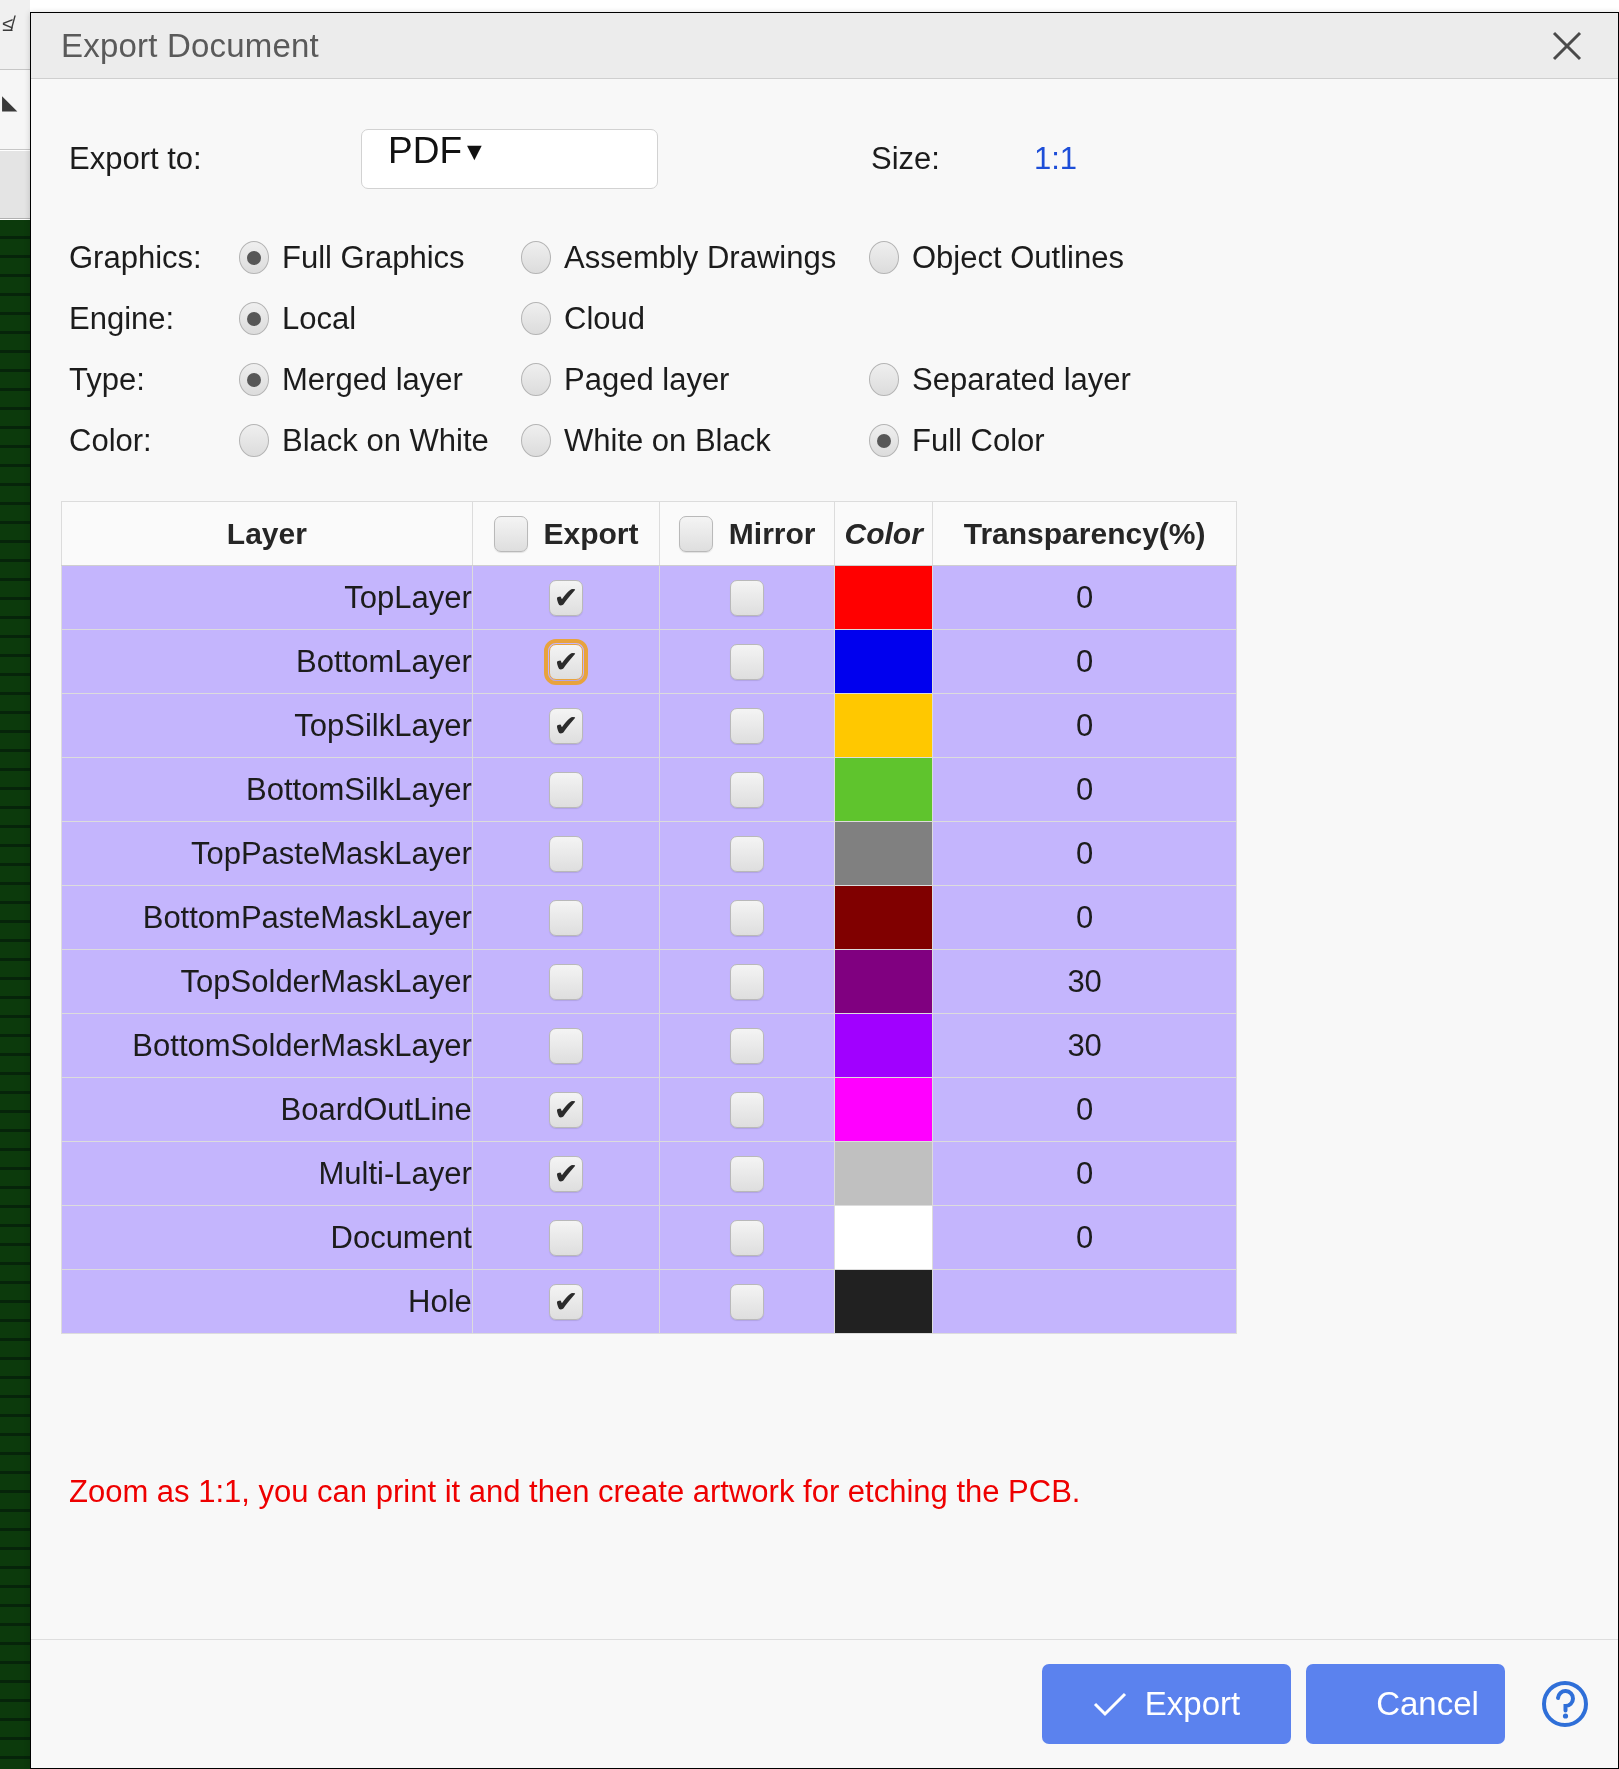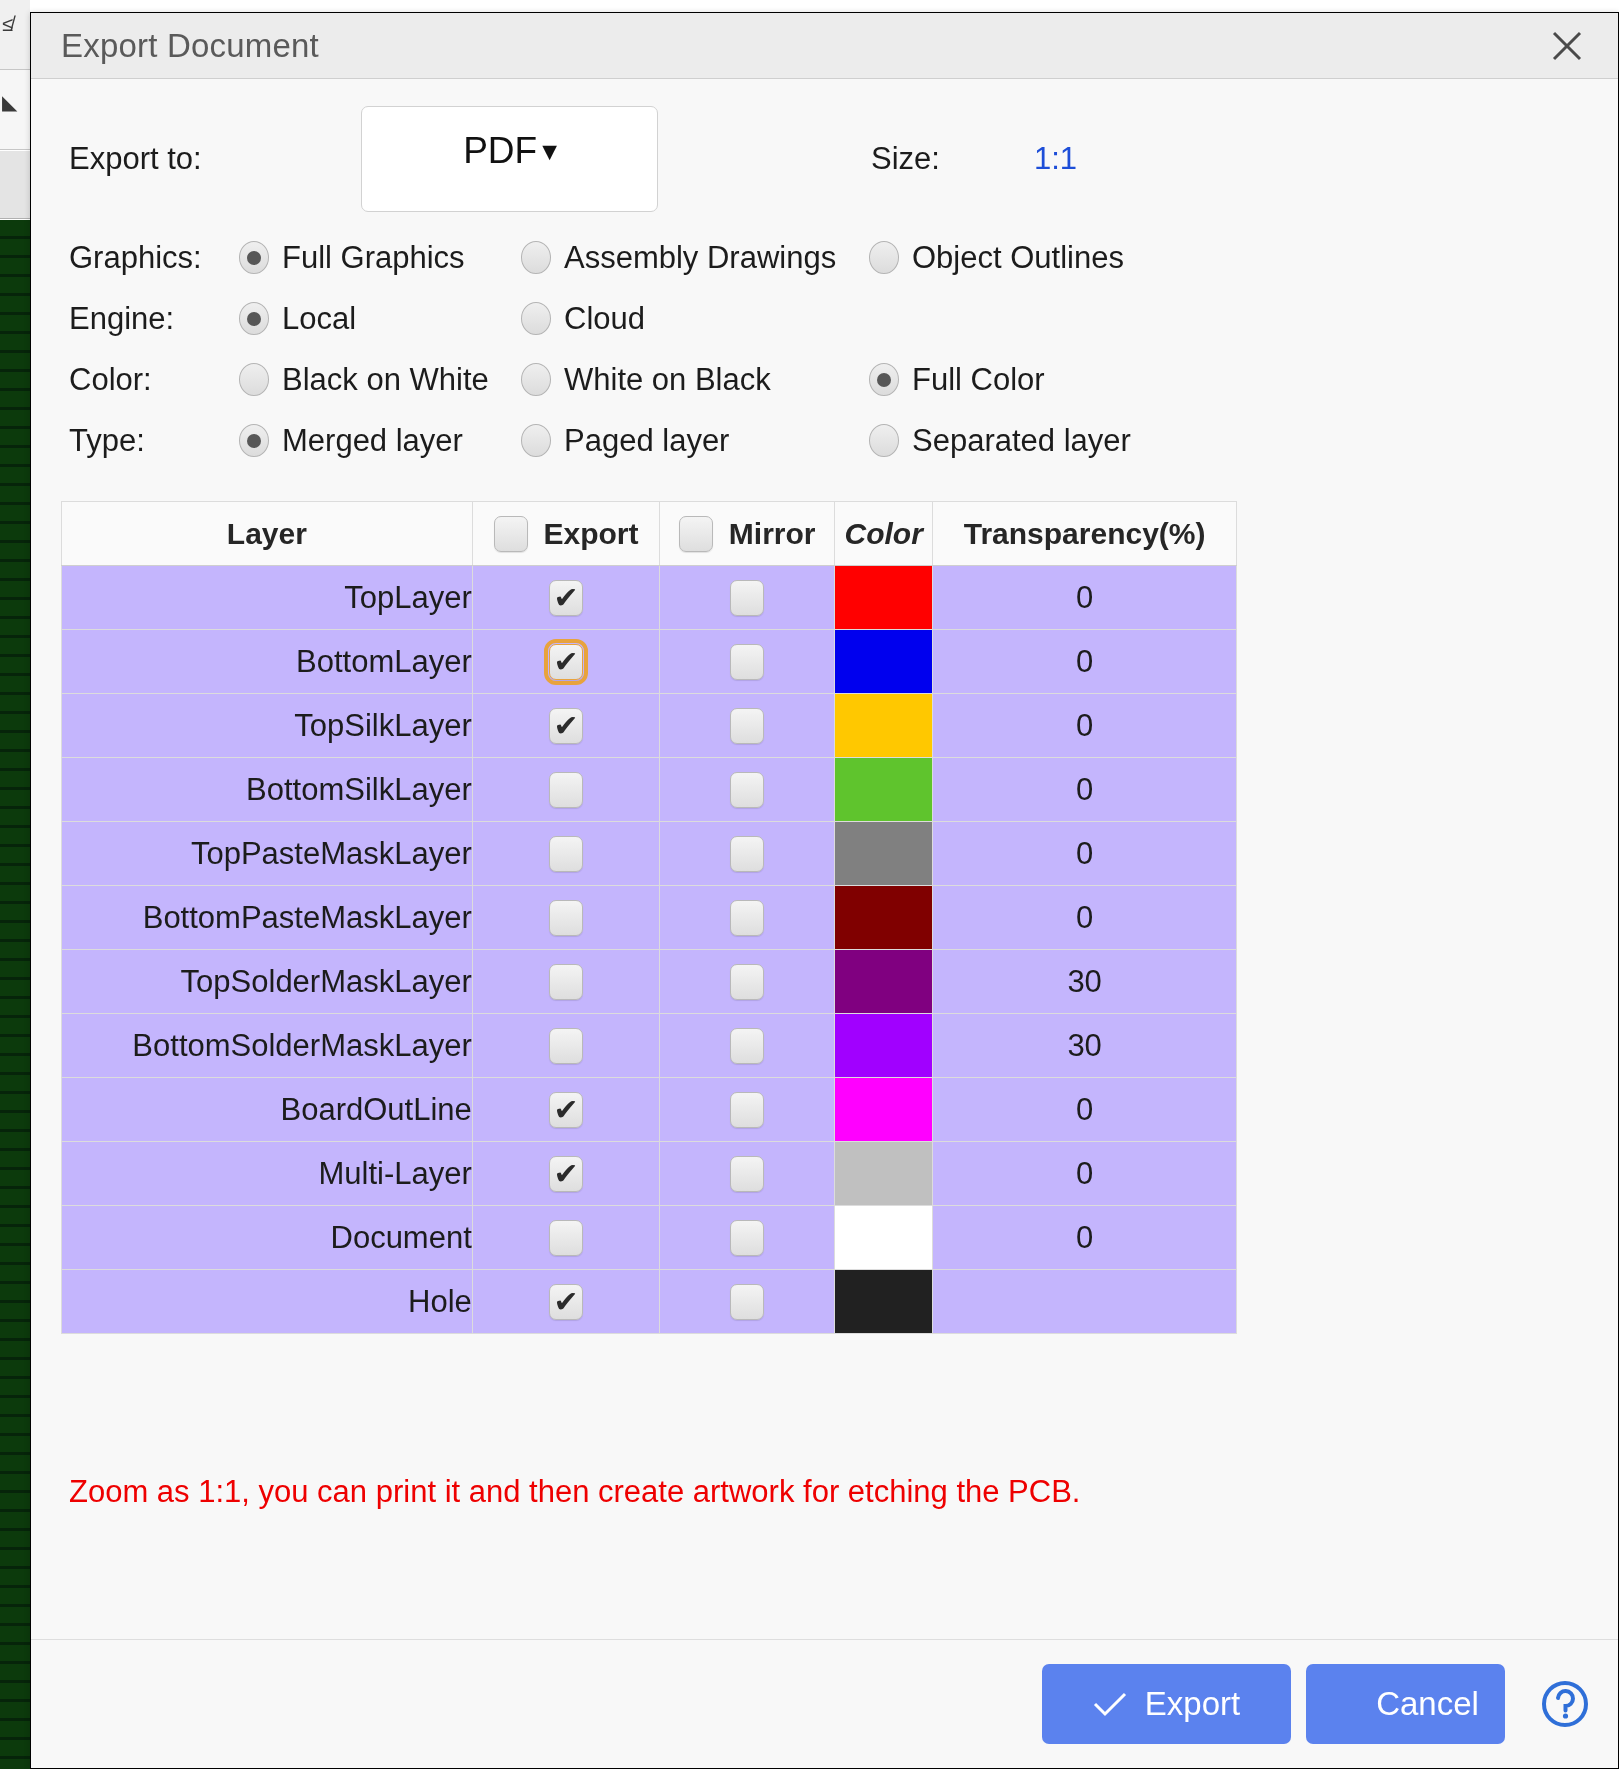--- a/index.html
+++ b/index.html
@@ -73,24 +73,24 @@
     background: #f8f8f8;
   }
 
   
   #exportto-row {
     display: flex; align-items: center; height: 92px;
   }
   .field-label { font-size: 31px; color: #1c1c1c; }
   #exportto-label { width: 300px; padding-left: 8px; }
   #format-select {
-    width: 297px; height: 106px;
+    width: 297px; height: 60px;
     background: #ffffff;
     border: 1px solid #d2d2d2; border-radius: 7px;
-    display: flex; align-items: center; justify-content: center;
+    display: flex; align-items: center; justify-content: flex-start;
     padding: 0 20px 16px 26px;
     cursor: pointer;
   }
   #format-value { font-size: 37px; color: #111; }
   #format-caret { font-size: 25px; color: #111; line-height: 1; }
   #size-label { margin-left: 213px; font-size: 31px; color: #1c1c1c; }
   #size-value { margin-left: 94px; font-size: 31px; color: #1d4ed8; }
 
   
   #radio-area { margin-top: 22px; }
@@ -262,47 +262,47 @@
           <label class="radio-opt col1">
             <span class="radio checked"></span>
             <span class="radio-text">Local</span>
           </label>
           <label class="radio-opt col2">
             <span class="radio"></span>
             <span class="radio-text">Cloud</span>
           </label>
         </div>
         <div class="radio-row">
-          <div class="row-label">Color:</div>
-          <label class="radio-opt col1">
-            <span class="radio"></span>
-            <span class="radio-text">Black on White</span>
-          </label>
-          <label class="radio-opt col2">
-            <span class="radio"></span>
-            <span class="radio-text">White on Black</span>
-          </label>
-          <label class="radio-opt ">
-            <span class="radio checked"></span>
-            <span class="radio-text">Full Color</span>
-          </label>
-        </div>
-        <div class="radio-row">
           <div class="row-label">Type:</div>
           <label class="radio-opt col1">
             <span class="radio checked"></span>
             <span class="radio-text">Merged layer</span>
           </label>
           <label class="radio-opt col2">
             <span class="radio"></span>
             <span class="radio-text">Paged layer</span>
           </label>
           <label class="radio-opt ">
             <span class="radio"></span>
             <span class="radio-text">Separated layer</span>
+          </label>
+        </div>
+        <div class="radio-row">
+          <div class="row-label">Color:</div>
+          <label class="radio-opt col1">
+            <span class="radio"></span>
+            <span class="radio-text">Black on White</span>
+          </label>
+          <label class="radio-opt col2">
+            <span class="radio"></span>
+            <span class="radio-text">White on Black</span>
+          </label>
+          <label class="radio-opt ">
+            <span class="radio checked"></span>
+            <span class="radio-text">Full Color</span>
           </label>
         </div>
       </div>
 
     <table id="layer-table">
       <thead>
         <tr>
           <th class="c-layer">
             <span>Layer</span>
           </th>

